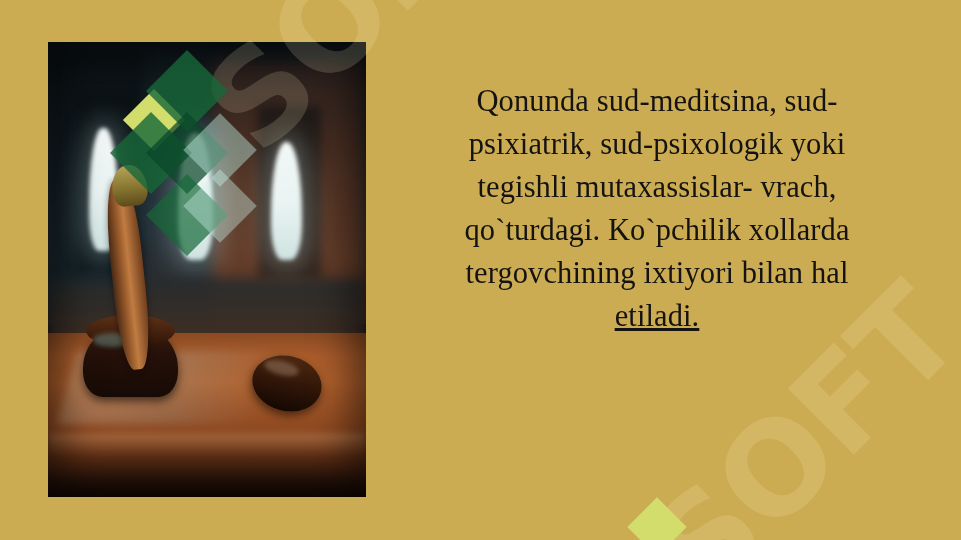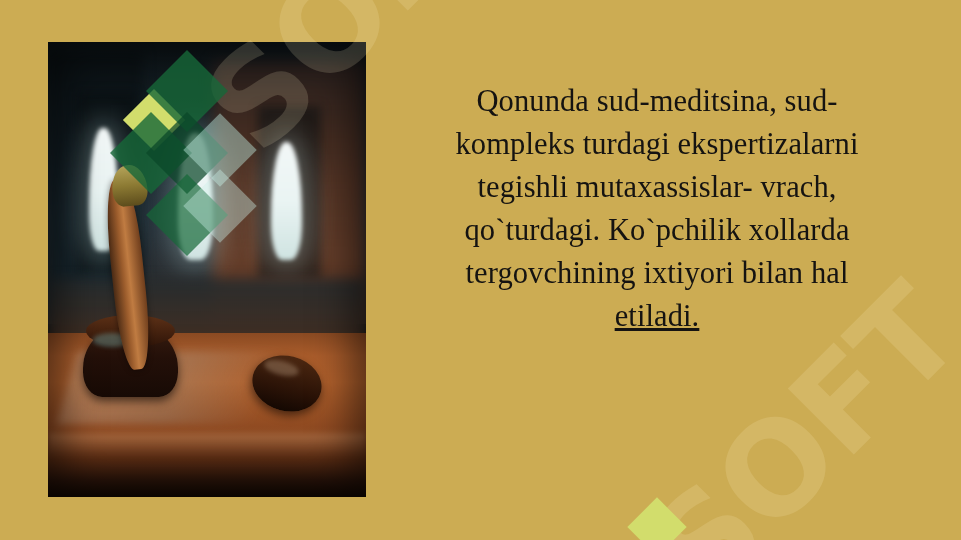--- a/index.html
+++ b/index.html
@@ -317,20 +317,20 @@
       <i class="lg-e"></i>
       <i class="lg-f"></i>
     </div>
 
     <div class="wm-text wm-text-bottom" style="color: rgba(255, 245, 200, 0.16);">SOFT</div>
     <div class="wm-diamond wm-diamond-bottom" style="background: rgb(210, 221, 108);"></div>
   </div>
 
   <div class="body-text" style="color: rgb(21, 19, 17);">
     <span style="display: block; margin-top: 36px;">Qonunda sud-meditsina, sud-</span>
-    <span style="display: block;">kompleks turdagi ekspertizalarni</span>
+    <span style="display: block;">psixiatrik, sud-psixologik yoki</span>
     <span style="display: block;">tegishli mutaxassislar- vrach,</span>
     <span style="display: block;">qo`turdagi. Ko`pchilik xollarda</span>
     <span style="display: block;">tergovchining ixtiyori bilan hal</span>
     <span style="display: block; text-decoration: underline;">etiladi.</span>
   </div>
 
 </div>
 
 </body></html>

